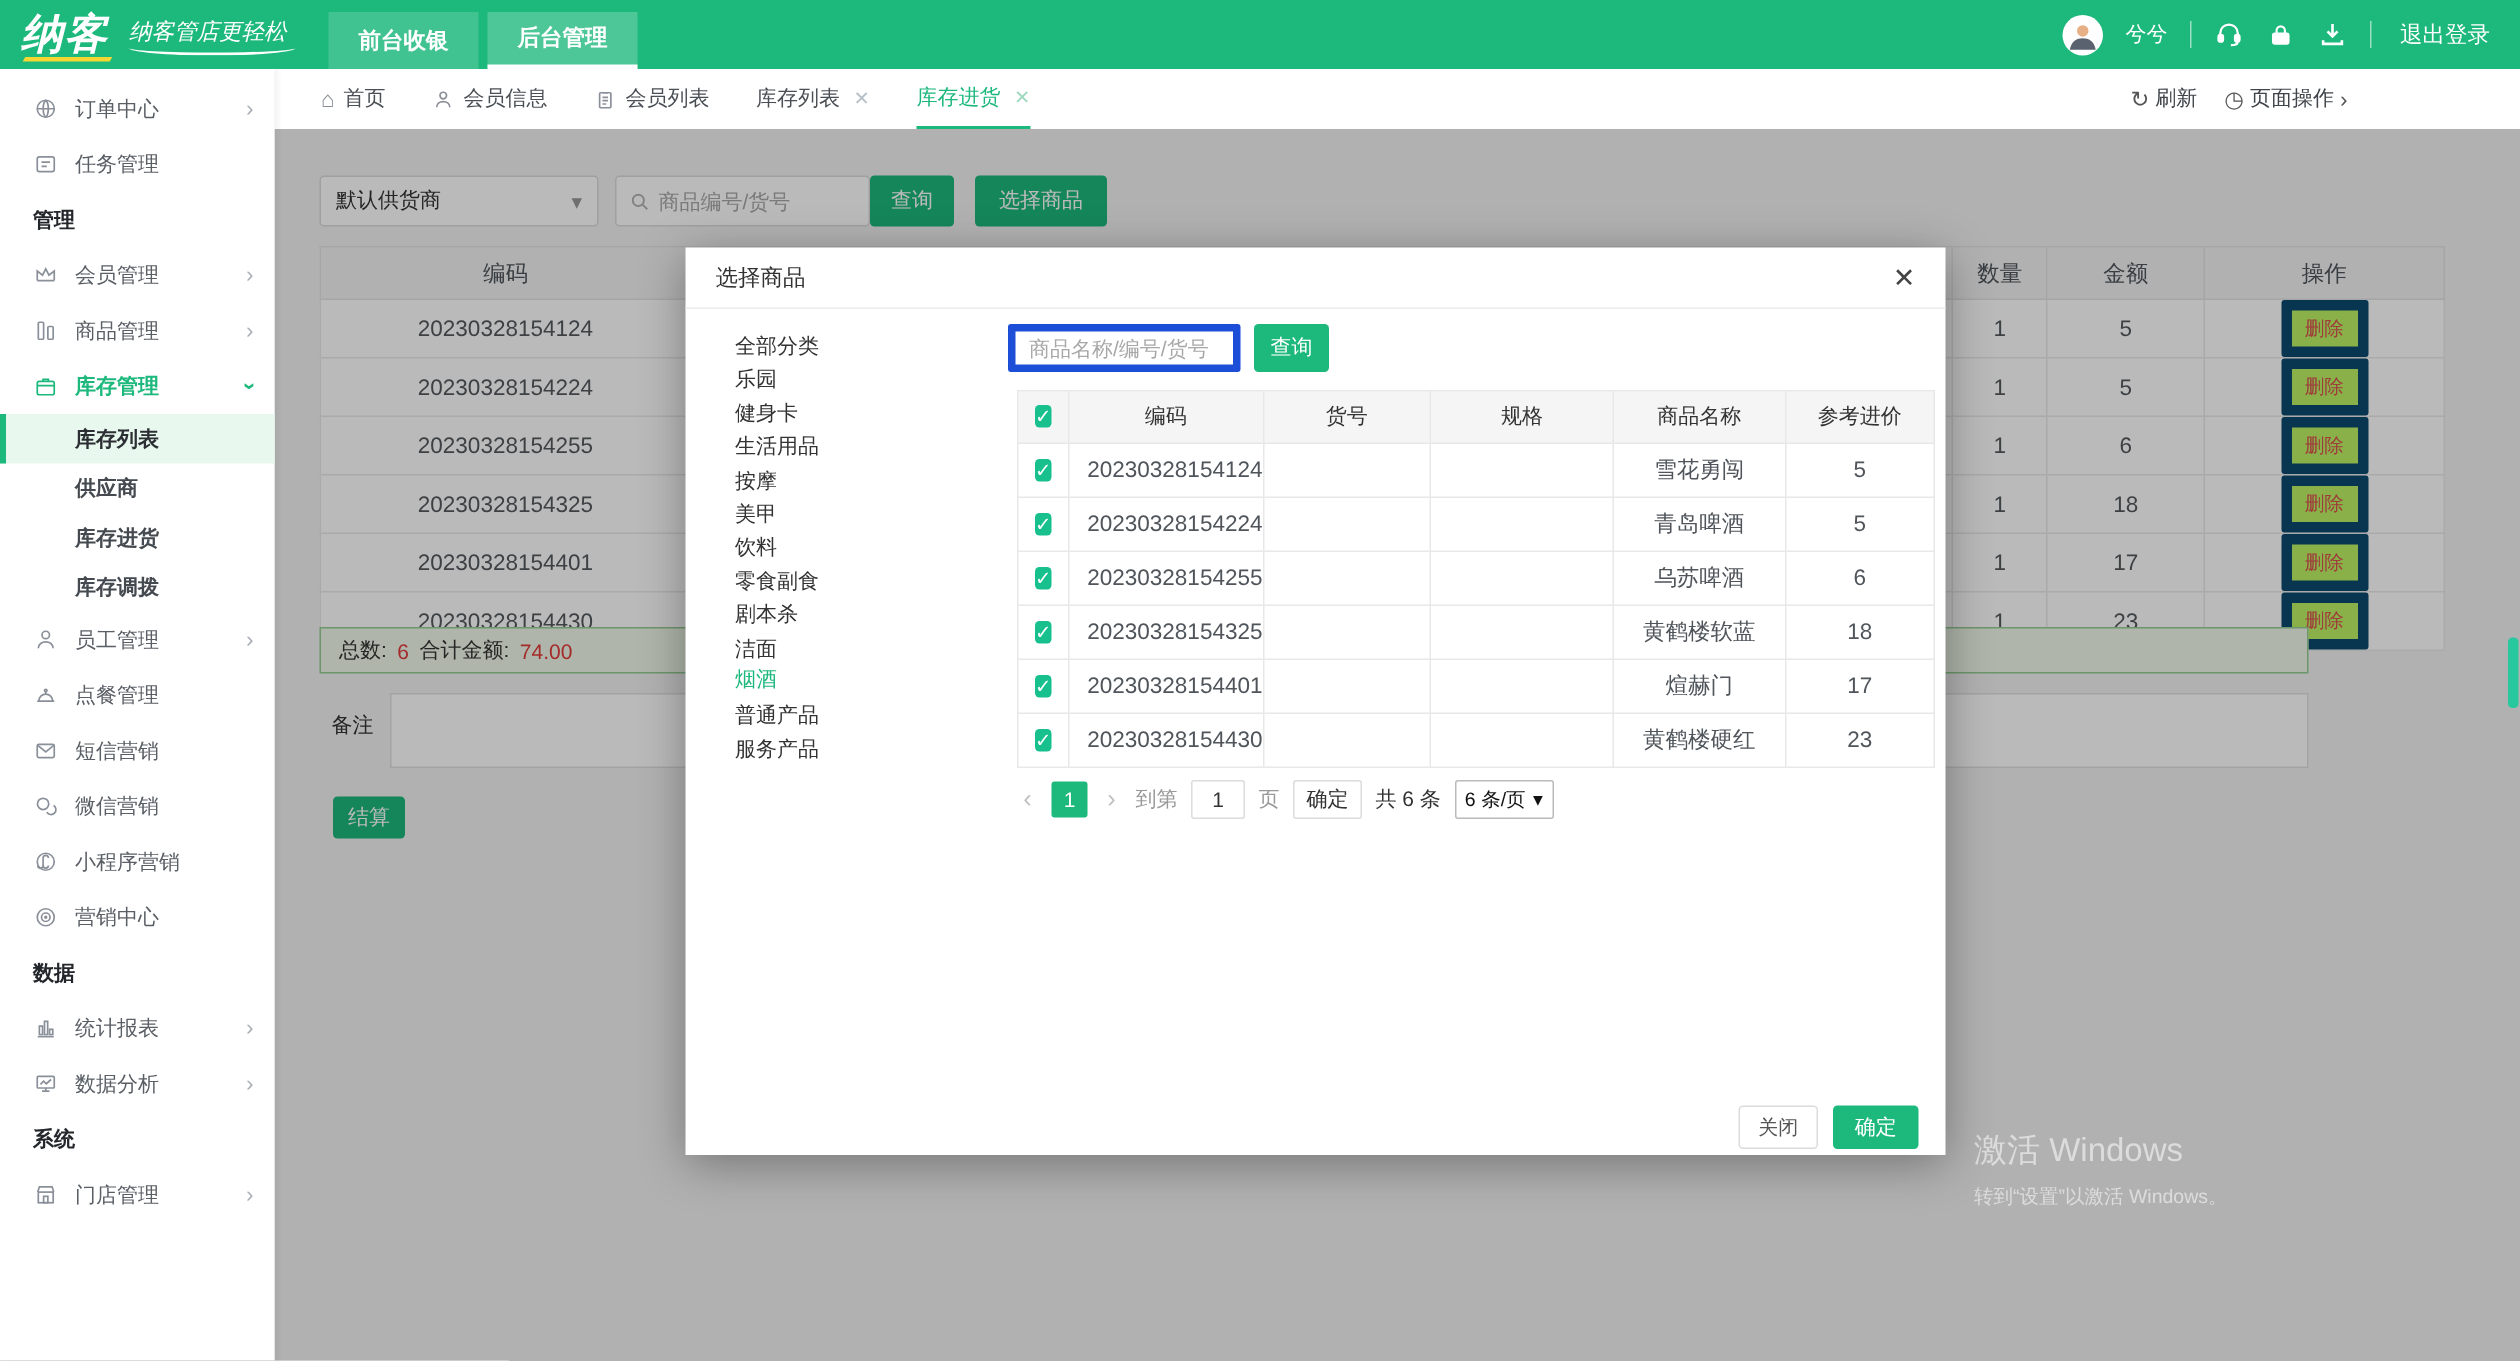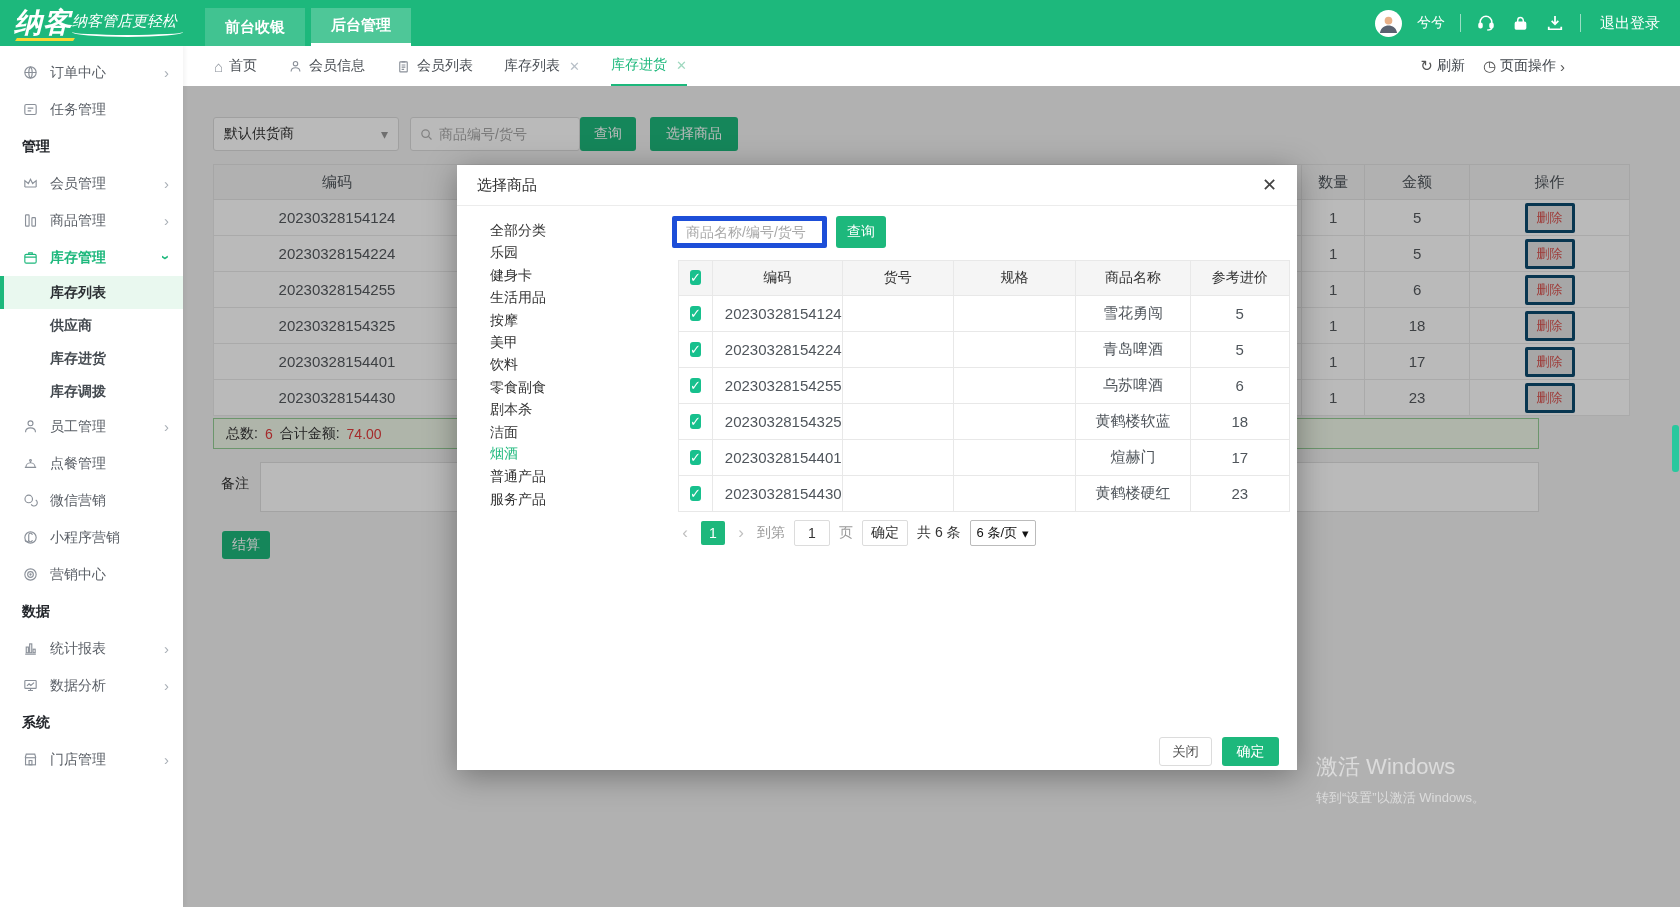--- a/index.html
+++ b/index.html
@@ -3,21 +3,21 @@
 <meta charset="utf-8">
 <style>
   * { box-sizing: border-box; margin: 0; padding: 0; }
   html,body { width:1680px; height:907px; overflow:hidden; }
   body { font-family:"Liberation Sans","DejaVu Sans",sans-serif; background:#f3f3f3; position:relative; font-size:14px; }
 
   
   .topbar { position:absolute; left:0; top:0; width:1680px; height:46px; background:#1db87c; display:flex; align-items:center; color:#fff; z-index:30; }
   .logo { font-size:28px; font-weight:bold; font-style:italic; margin-left:14px; letter-spacing:1px; position:relative; line-height:1; }
   .logo:after { content:""; position:absolute; left:2px; bottom:-4px; width:58px; height:3px; background:#f7d832; transform:skewX(-30deg); }
-  .slogan { font-style:italic; font-size:15px; margin-left:0; position:relative; padding-bottom:4px; }
+  .slogan { font-style:italic; font-size:15px; margin-left:14px; position:relative; padding-bottom:4px; }
   .slogan:after { content:""; position:absolute; left:0; right:-6px; bottom:-2px; height:8px; border-bottom:2px solid #fff; border-radius:50%; }
   .topnav { display:flex; align-self:flex-end; margin-left:28px; height:38px; gap:6px; }
   .tnav { padding:0 20px; display:flex; align-items:center; background:rgba(255,255,255,0.16); font-size:15px; font-weight:bold; cursor:pointer; }
   .tnav.active { border-bottom:3px solid #fff; background:rgba(255,255,255,0.22); }
   .topbar-right { margin-left:auto; display:flex; align-items:center; gap:15px; margin-right:20px; font-size:14px; }
   .avatar { width:27px; height:27px; border-radius:50%; background:#fff; display:flex; align-items:center; justify-content:center; overflow:hidden; cursor:pointer; }
   .tb-divider { width:1px; height:18px; background:rgba(255,255,255,0.55); }
   .tb-icon { display:flex; cursor:pointer; }
   .logout { font-size:15px; cursor:pointer; margin-left:4px; }
 
@@ -57,21 +57,21 @@
   .search-box input { border:none; outline:none; width:100%; font-size:14px; color:#333; font-family:inherit; }
   .search-box input::placeholder { color:#a8a8a8; }
   .gbtn { background:#1db87c; color:#fff; border:none; border-radius:3px; font-size:14px; display:flex; align-items:center; justify-content:center; cursor:pointer; font-family:inherit; }
   .btn-query { position:absolute; left:397px; top:31px; width:56px; height:34px; }
   .btn-select { position:absolute; left:467px; top:31px; width:88px; height:34px; }
 
   table { border-collapse:collapse; background:#fff; }
   .ptable { position:absolute; left:30px; top:78px; width:1417px; }
   .ptable th { height:35px; background:#f3f3f3; font-weight:normal; color:#4f555b; border:1px solid #e4e4e4; font-size:15px; }
   .ptable td { height:36px; text-align:center; color:#55595e; border:1px solid #eaeaea; font-size:15px; }
-  .del-btn { display:inline-block; padding:3px 9px; border:3px solid #0c4a6e; color:#d9534f; font-size:13px; border-radius:2px; background:#e5e5e5; cursor:pointer; }
+  .del-btn { display:inline-block; padding:3px 9px; border:7px solid #0c4a6e; color:#d9534f; font-size:13px; border-radius:2px; background:#bef264; cursor:pointer; }
 
   .summary { position:absolute; left:30px; top:332px; width:1326px; height:31px; background:#f0f8ea; border:1px solid #94ce94; display:flex; align-items:center; padding-left:12px; gap:7px; color:#333; }
   .red { color:#e23b3b; }
   .remark-label { position:absolute; left:38px; top:389px; color:#333; }
   .remark-box { position:absolute; left:77px; top:376px; width:1279px; height:50px; background:#fff; border:1px solid #e0e0e0; outline:none; resize:none; font-family:inherit; }
   .btn-settle { position:absolute; left:39px; top:445px; width:48px; height:28px; }
 
   
   .modal { position:absolute; left:457px; top:165px; width:840px; height:605px; background:#fff; z-index:40; box-shadow:0 6px 30px rgba(0,0,0,0.35); }
   .modal-header { height:41px; border-bottom:1px solid #ececec; display:flex; align-items:center; padding:0 20px; color:#333; font-size:15px; }
@@ -222,20 +222,29 @@
         <svg viewBox="0 0 24 24" fill="none" stroke="currentColor" stroke-width="1.6">
           <path d="M4 17.5h16M5.5 17.5a6.5 6.5 0 0 1 13 0M12 11v-2.2"></path>
           <circle cx="12" cy="7.6" r="1.2"></circle>
         </svg>
       </span>
     <span>点餐管理</span>
   </div>
   <div class="side-item">
     <span class="s-icon">
         <svg viewBox="0 0 24 24" fill="none" stroke="currentColor" stroke-width="1.6">
+          <rect x="4" y="6" width="16" height="12.5" rx="1.5"></rect>
+          <path d="M4.5 7l7.5 6 7.5-6"></path>
+        </svg>
+      </span>
+    <span>短信营销</span>
+  </div>
+  <div class="side-item">
+    <span class="s-icon">
+        <svg viewBox="0 0 24 24" fill="none" stroke="currentColor" stroke-width="1.6">
           <circle cx="9.5" cy="9.8" r="5.3"></circle>
           <path d="M13 17.5a4.6 4.6 0 1 0 6.4-6.2"></path>
         </svg>
       </span>
     <span>微信营销</span>
   </div>
   <div class="side-item">
     <span class="s-icon">
         <svg viewBox="0 0 24 24" fill="none" stroke="currentColor" stroke-width="1.6">
           <circle cx="12" cy="12" r="8"></circle>

